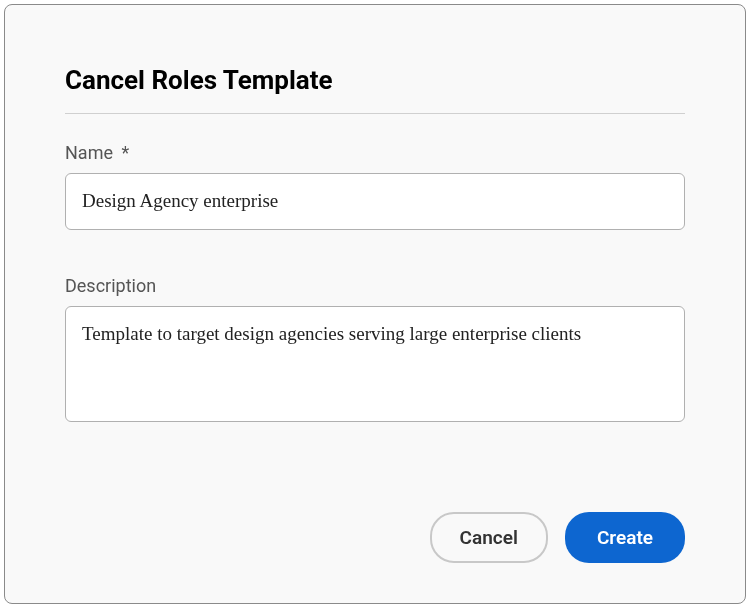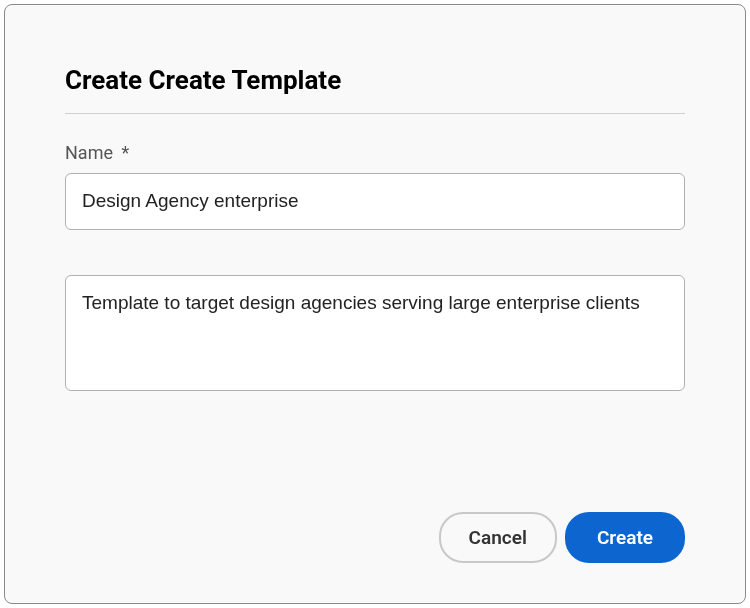--- a/index.html
+++ b/index.html
@@ -51,32 +51,32 @@
       margin-left: 4px;
     }
     .text-input {
       width: 100%;
       padding: 14px 16px;
       font-size: 19px;
       color: #222;
       background: #fff;
       border: 1px solid #b0b0b0;
       border-radius: 6px;
-      font-family: Liberation Sans, sans-serif;
+      font-family: Liberation Serif, serif;
       line-height: 1.4;
     }
     textarea.text-input {
       resize: none;
       height: 116px;
     }
     .button-row {
       margin-top: auto;
       display: flex;
       justify-content: flex-end;
-      gap: 8px;
+      gap: 17px;
       padding-top: 20px;
     }
     .btn {
       font-size: 19px;
       font-weight: 600;
       padding: 12px 28px;
       border-radius: 24px;
       cursor: pointer;
       font-family: inherit;
       border: none;
@@ -89,32 +89,33 @@
     .btn-primary {
       background: #0d66d0;
       color: #fff;
       padding: 0 32px;
     }
   </style>
 </head>
 <body>
 
 <div class="dialog">
-  <h1 class="dialog-title">Create Create Template</h1>
+  <h1 class="dialog-title">Cancel Roles Template</h1>
   <div class="divider"></div>
 
   <div class="field-group">
     <label class="field-label">
       <span>Name</span>
       <span class="required-mark">*</span>
     </label>
     <input type="text" class="text-input" value="Design Agency enterprise" style="">
   </div>
 
   <div class="field-group">
+    <label class="field-label">Description</label>
     <textarea class="text-input" style="">Template to target design agencies serving large enterprise clients</textarea>
   </div>
 
   <div class="button-row">
     <button class="btn btn-secondary">Cancel</button>
     <button class="btn btn-primary">Create</button>
   </div>
 </div>
 
 </body></html>

